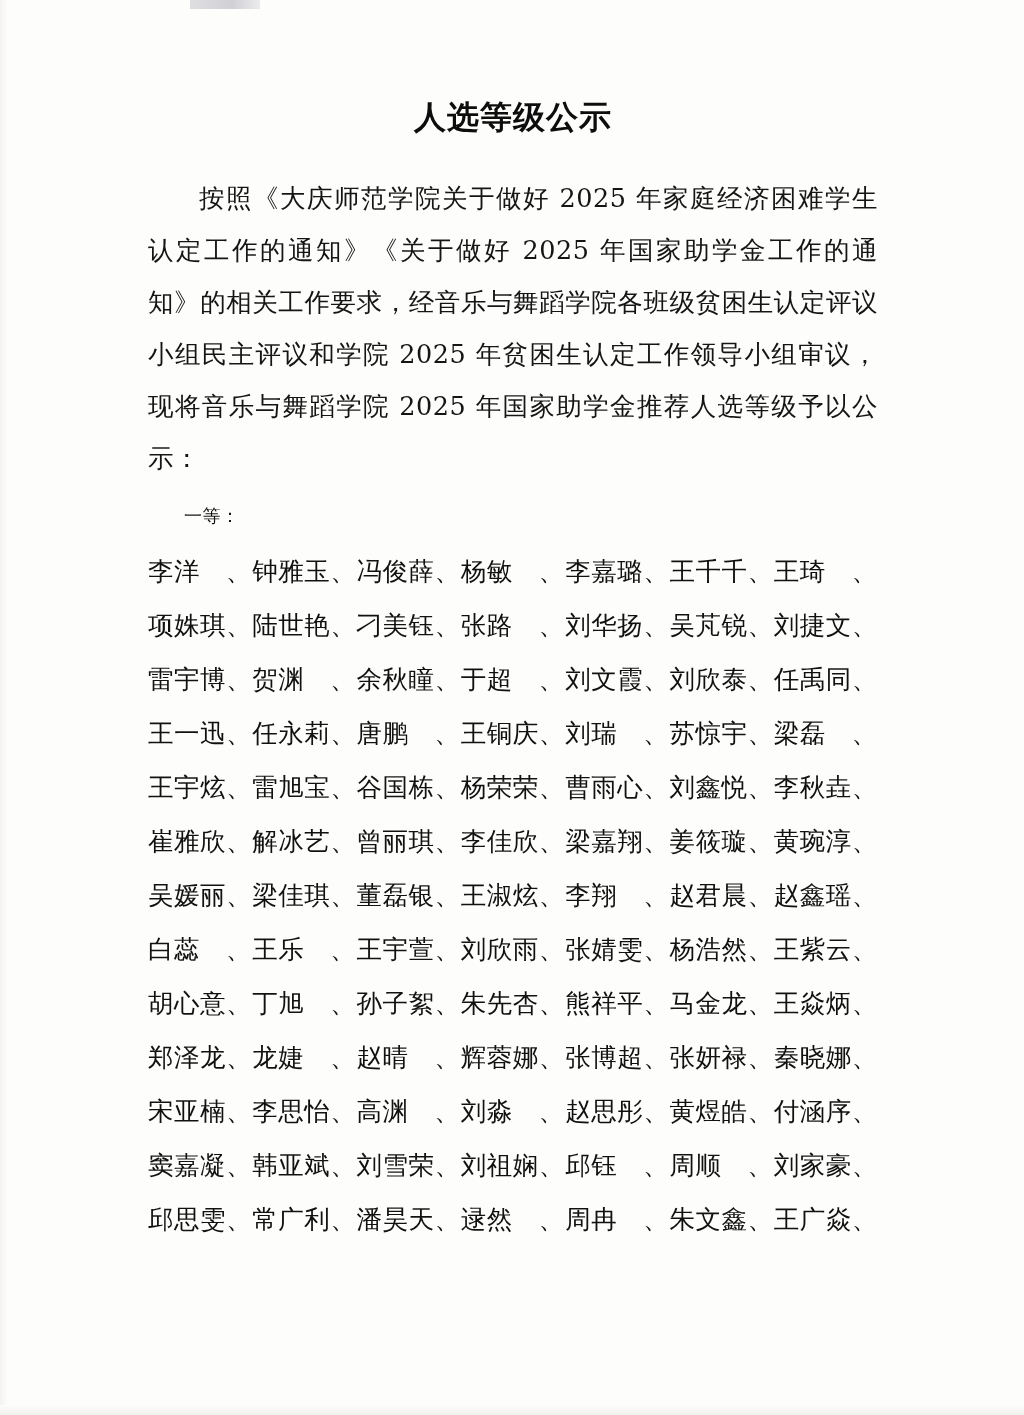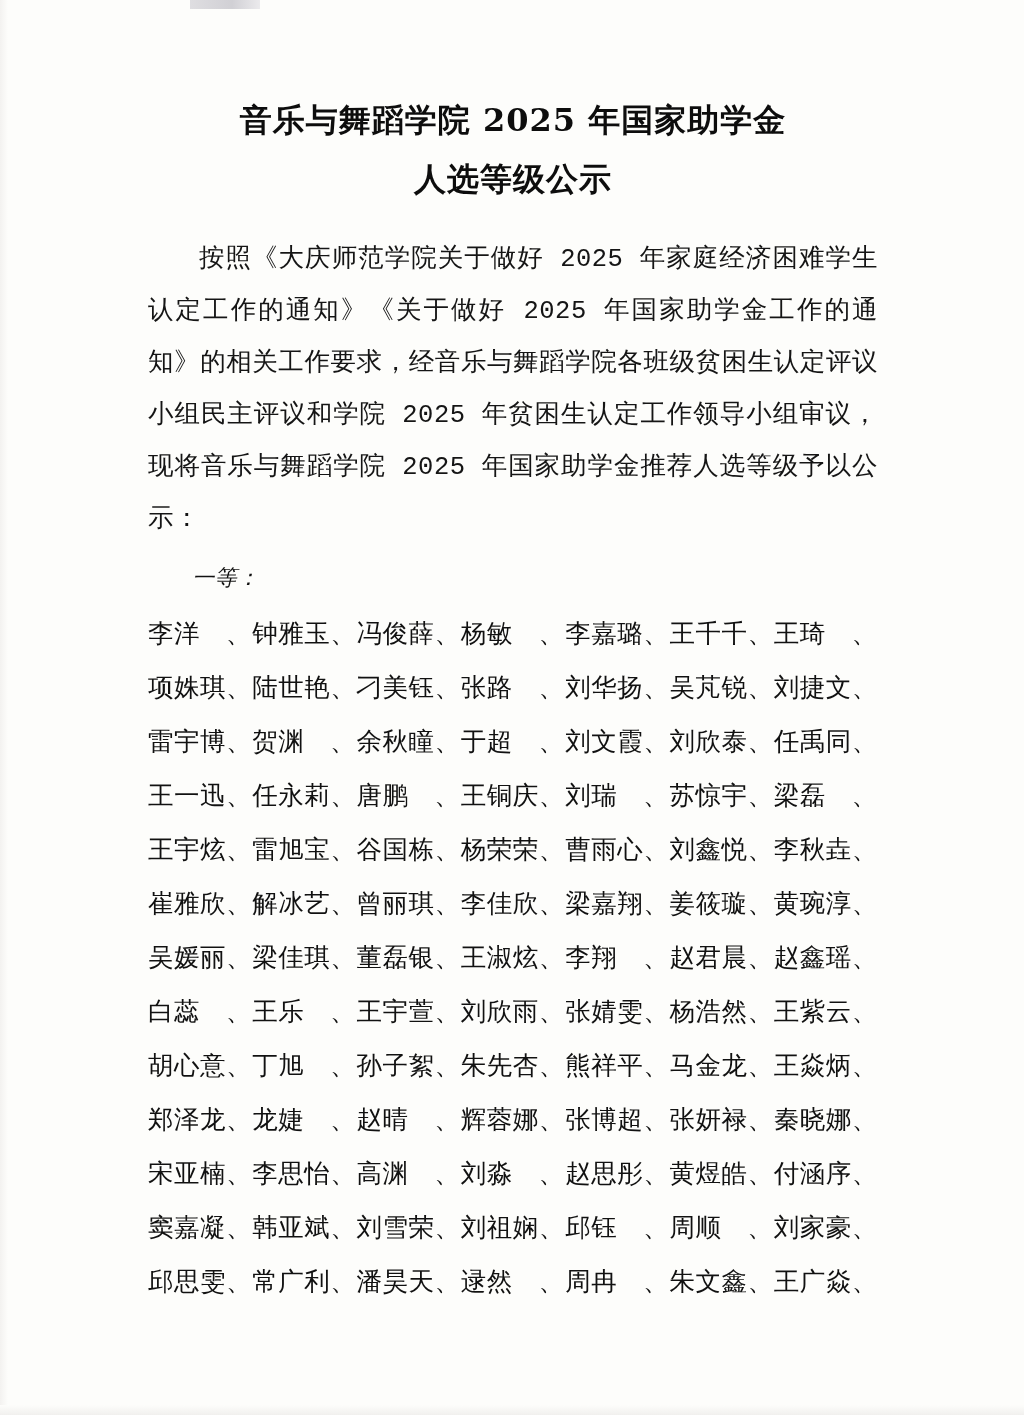--- a/index.html
+++ b/index.html
@@ -67,30 +67,28 @@
     font-size: 25.5px;
     line-height: 52px;
     text-align: justify;
     text-justify: inter-ideograph;
     letter-spacing: .5px;
     color: #151515;
   }
   .body-text p {
     margin: 0;
     text-indent: 2em;
-    font-family: Liberation Mono, monospace;
   }
 
   .level-label {
     margin-top: 6px;
-    font-size: 22px;
+    font-size: 18px;
     line-height: 52px;
     text-indent: 2em;
     letter-spacing: .5px;
-    font-style: italic;
   }
 
   .name-grid {
     margin-top: 2px;
     text-align: right;
   }
   .name-row {
     display: grid;
     grid-template-columns: repeat(7, 1fr);
     font-size: 25.5px;
@@ -119,21 +117,20 @@
 <body>
 
 <div class="page">
   <div class="scan-artifact"></div>
   <div class="edge-left"></div>
   <div class="edge-bottom"></div>
 
   <div class="content">
 
     <div class="doc-title">
-      <span class="line1">音乐与舞蹈学院 2025 年国家助学金</span>
       <span class="line2">人选等级公示</span>
     </div>
 
     <div class="body-text">
       <p>按照《大庆师范学院关于做好 2025 年家庭经济困难学生认定工作的通知》《关于做好 2025 年国家助学金工作的通知》的相关工作要求，经音乐与舞蹈学院各班级贫困生认定评议小组民主评议和学院 2025 年贫困生认定工作领导小组审议，现将音乐与舞蹈学院 2025 年国家助学金推荐人选等级予以公示：</p>
     </div>
 
     <div class="level-label">一等：</div>
 
     <div class="name-grid">

